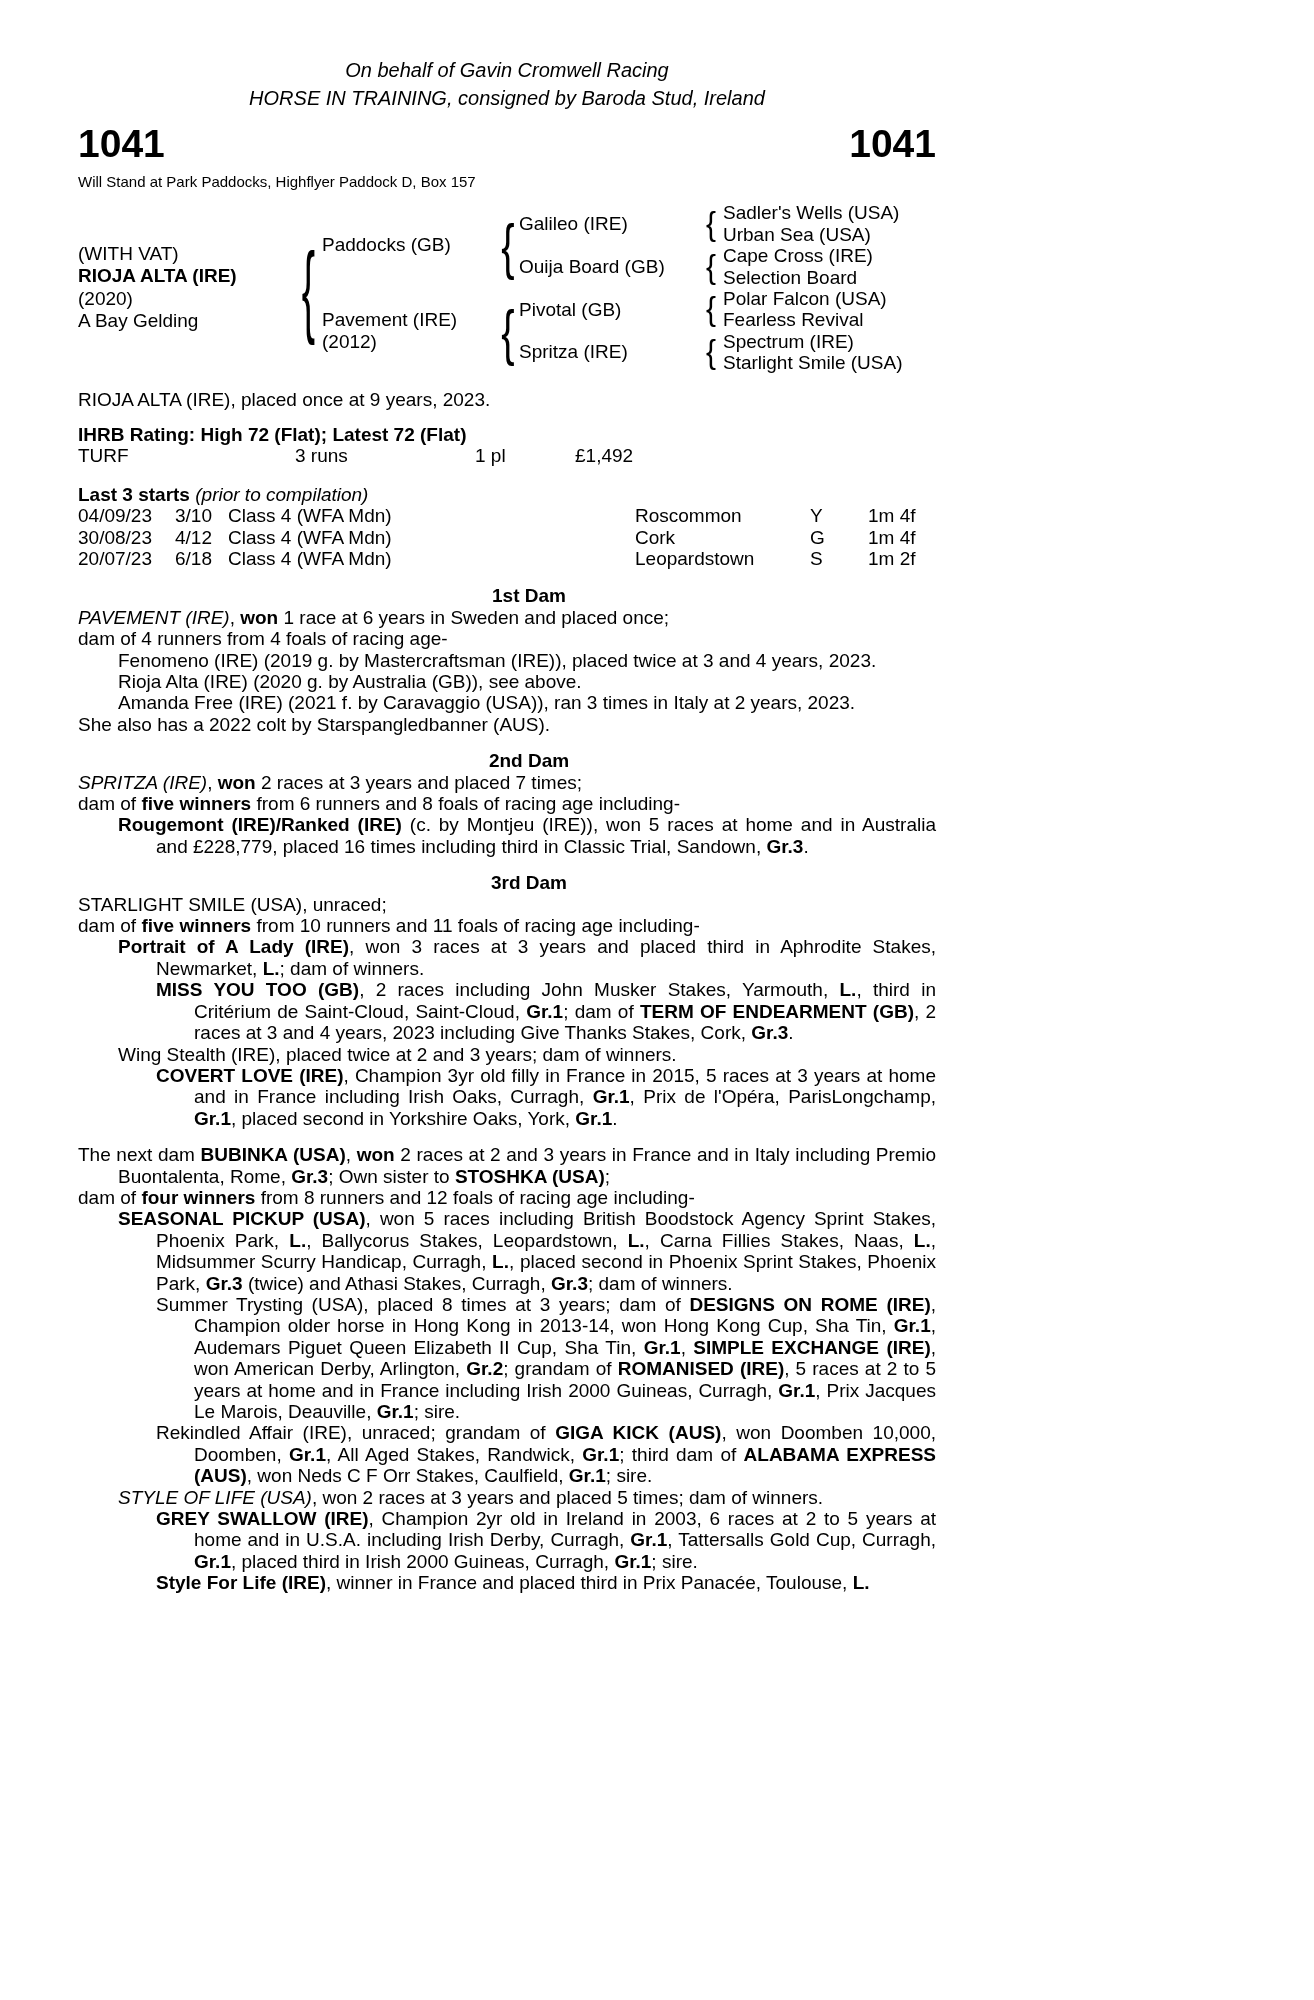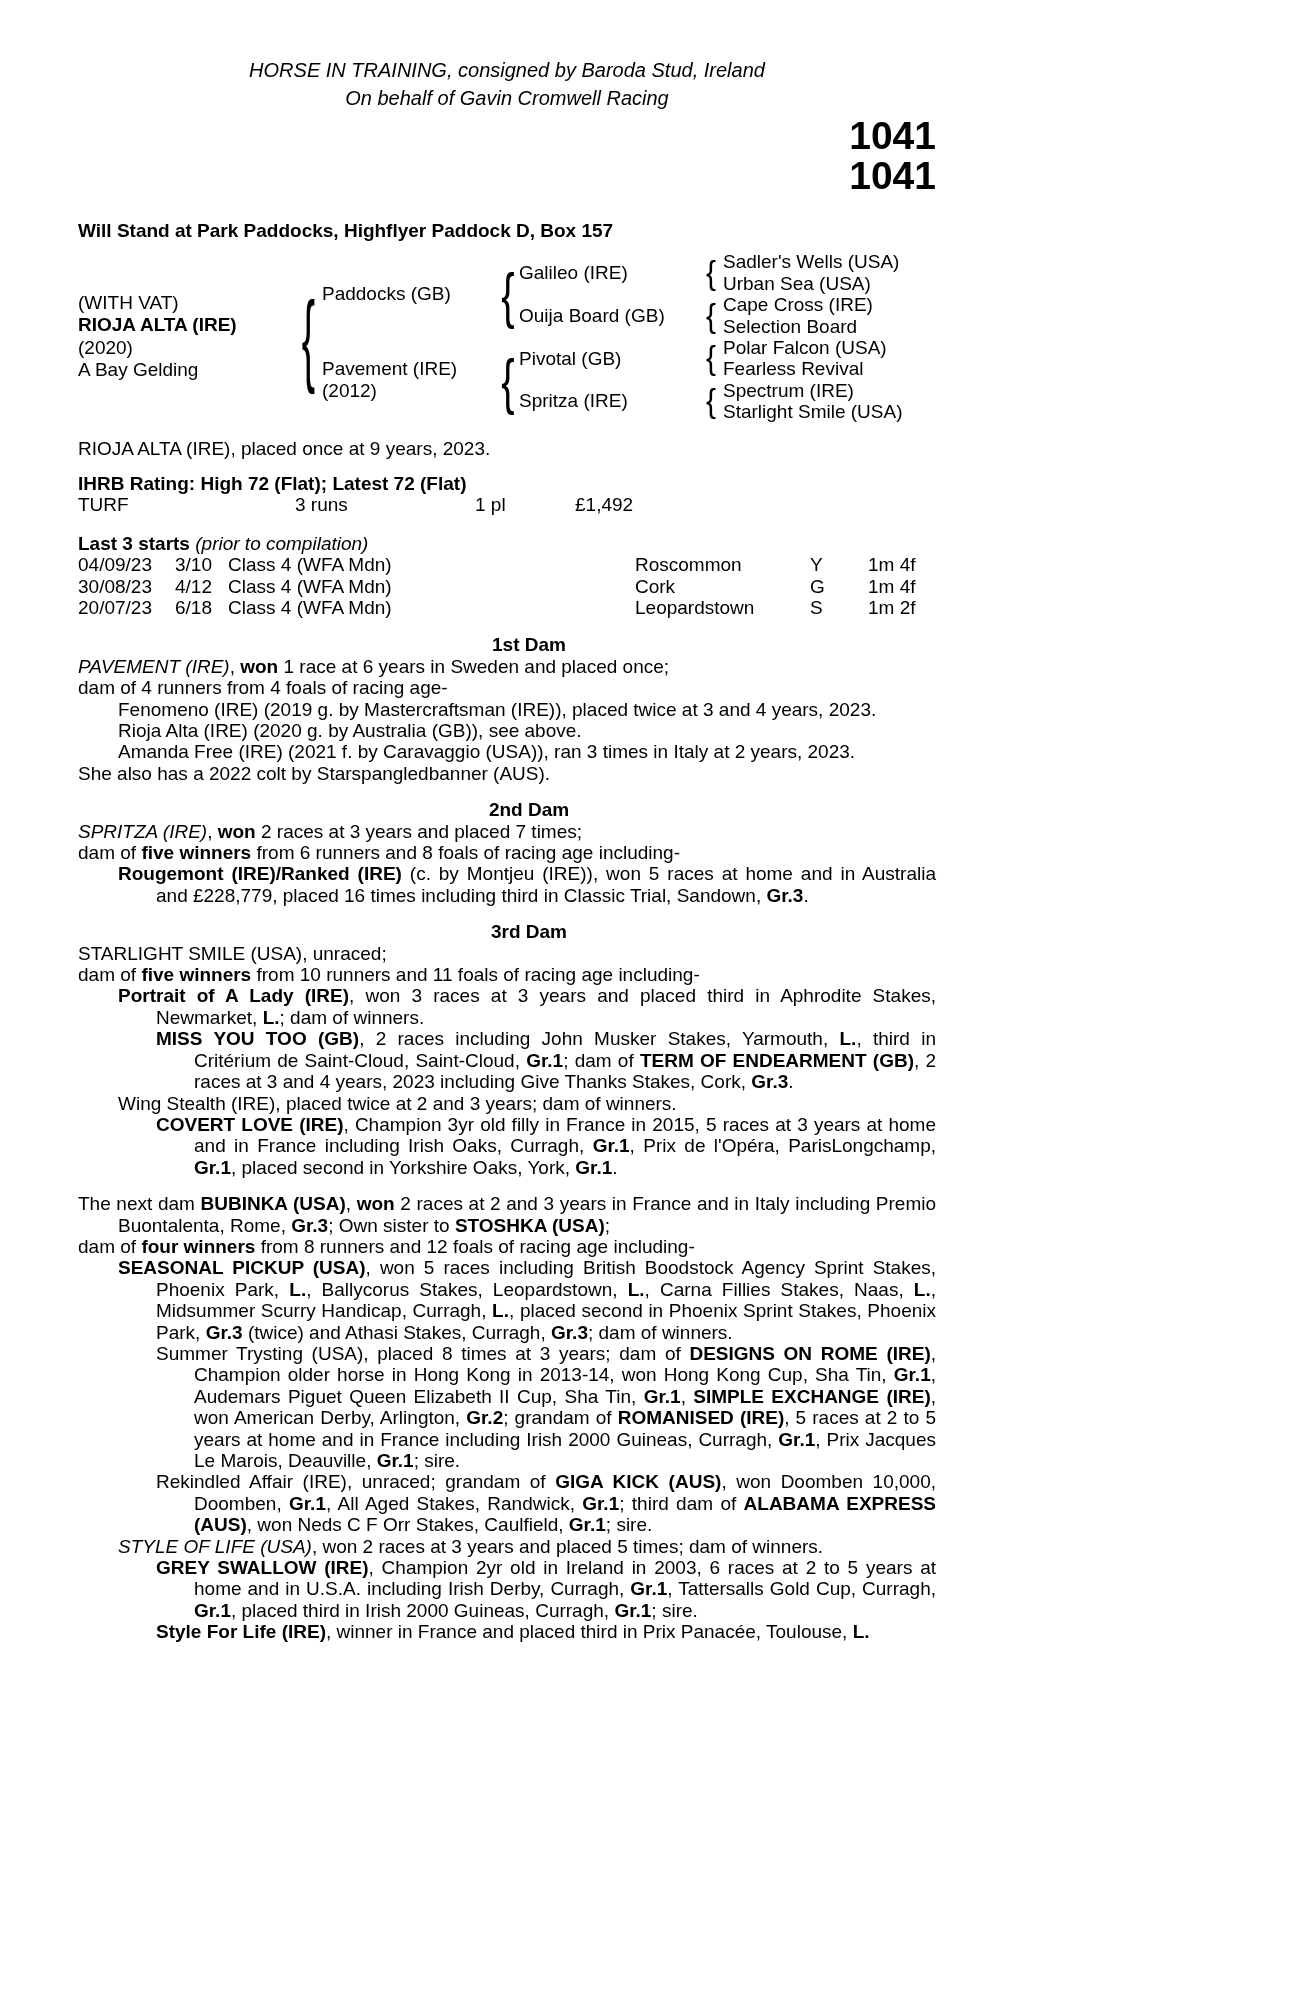--- a/index.html
+++ b/index.html
@@ -7,23 +7,23 @@
   body {
     width:1314px; height:2000px;
     color:#000;
     font-family:"Liberation Sans", sans-serif;
     font-size:19px; line-height:21.4px;
     overflow:hidden;
   }
   .page { margin-left:78px; width:858px; padding-top:56px; }
 
   .consign { text-align:center; font-style:italic; font-size:20px; line-height:28px; }
-  .lots { display:flex; justify-content:space-between; align-items:flex-end; margin-top:4px;flex-direction:column; }
+  .lots { display:flex; justify-content:space-between; align-items:flex-end; margin-top:12px; }
   .lotnum { font-weight:bold; font-size:39px; line-height:40px; }
-  .stand { font-weight:bold; font-size:19px; margin-top:24px; }
+  .stand { font-weight:normal; font-size:15px; margin-top:7px; }
 
   
   .ped { display:grid; grid-template-columns:217px 27px 175px 22px 180px 24px 1fr;
          grid-auto-rows:21.4px; margin-top:10px; }
   .cell { display:flex; align-items:center; white-space:nowrap; }
   .info { grid-column:1; grid-row:1/9; flex-direction:column; align-items:flex-start; justify-content:center; }
   .info div { line-height:22.5px; }
   .b { font-weight:bold; }
   .i { font-style:italic; }
   .brace { display:flex; align-items:center; justify-content:center; }
@@ -58,22 +58,22 @@
   .gap { margin-top:15px; }
   .h0 { padding-left:40px; text-indent:-40px; }
   .h1 { padding-left:78px; text-indent:-38px; }
   .h2 { padding-left:116px; text-indent:-38px; }
 </style>
 </head>
 <body>
 
 <div class="page">
 
+  <div class="consign">On behalf of Gavin Cromwell Racing</div>
   <div class="consign">HORSE IN TRAINING, consigned by Baroda Stud, Ireland</div>
-  <div class="consign">On behalf of Gavin Cromwell Racing</div>
 
   <div class="lots">
     <div class="lotnum">1041</div>
     <div class="lotnum">1041</div>
   </div>
 
   <div class="stand">Will Stand at Park Paddocks, Highflyer Paddock D, Box 157</div>
 
   <div class="ped">
     <div class="cell info">

